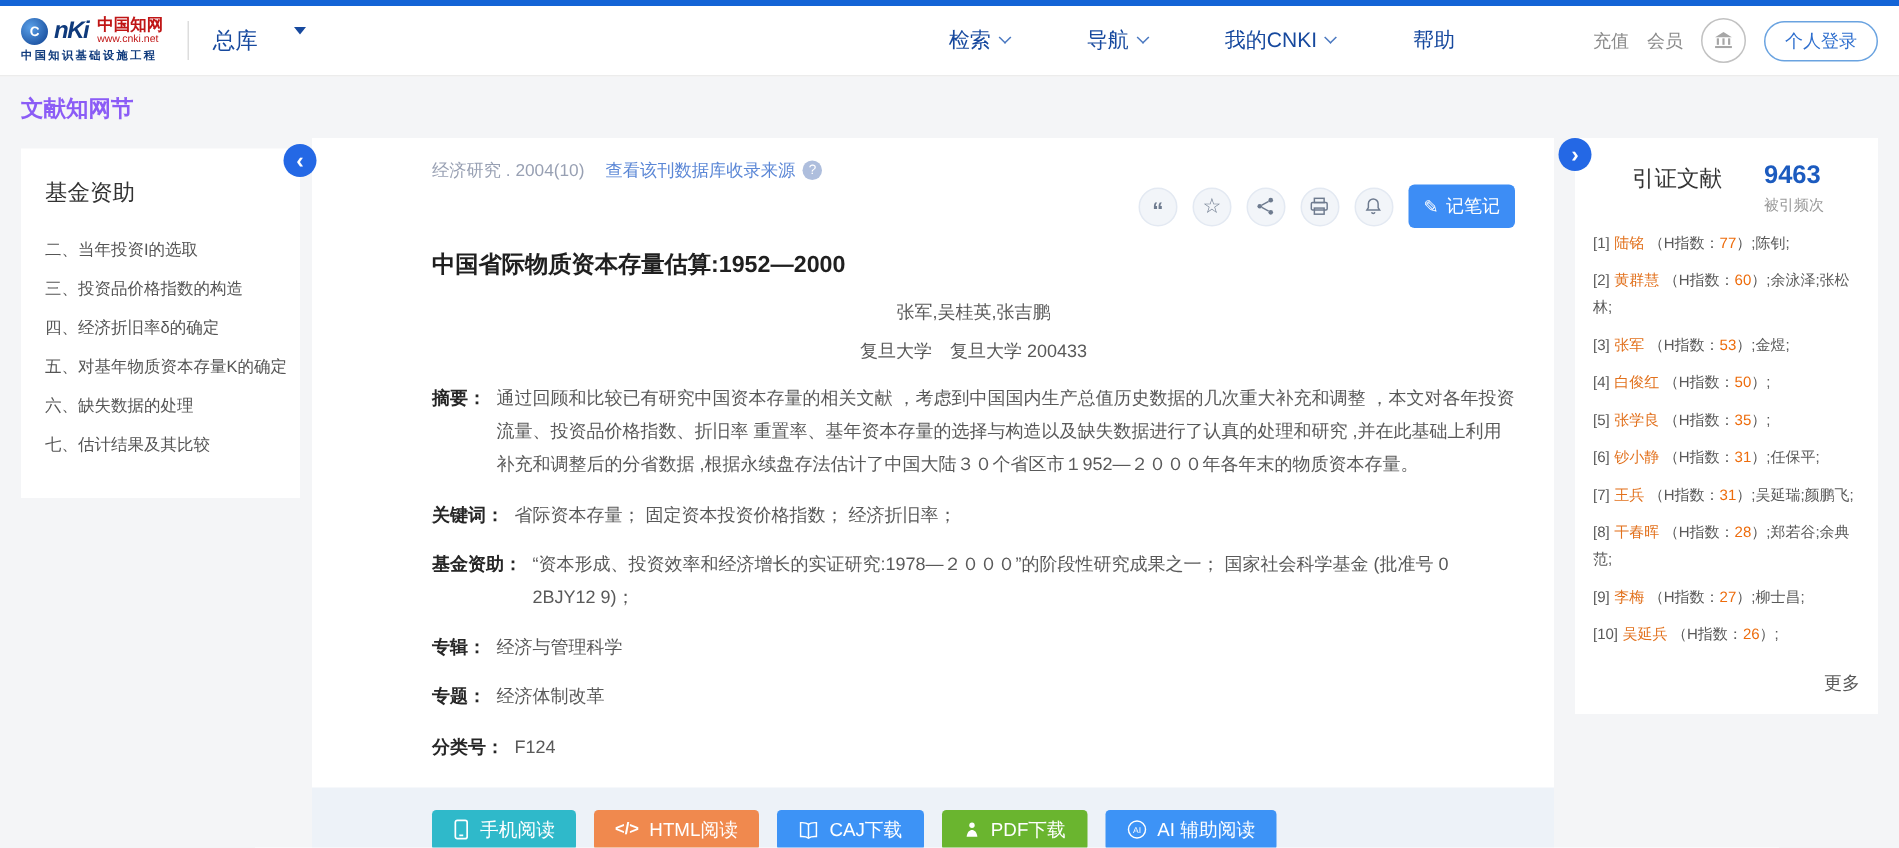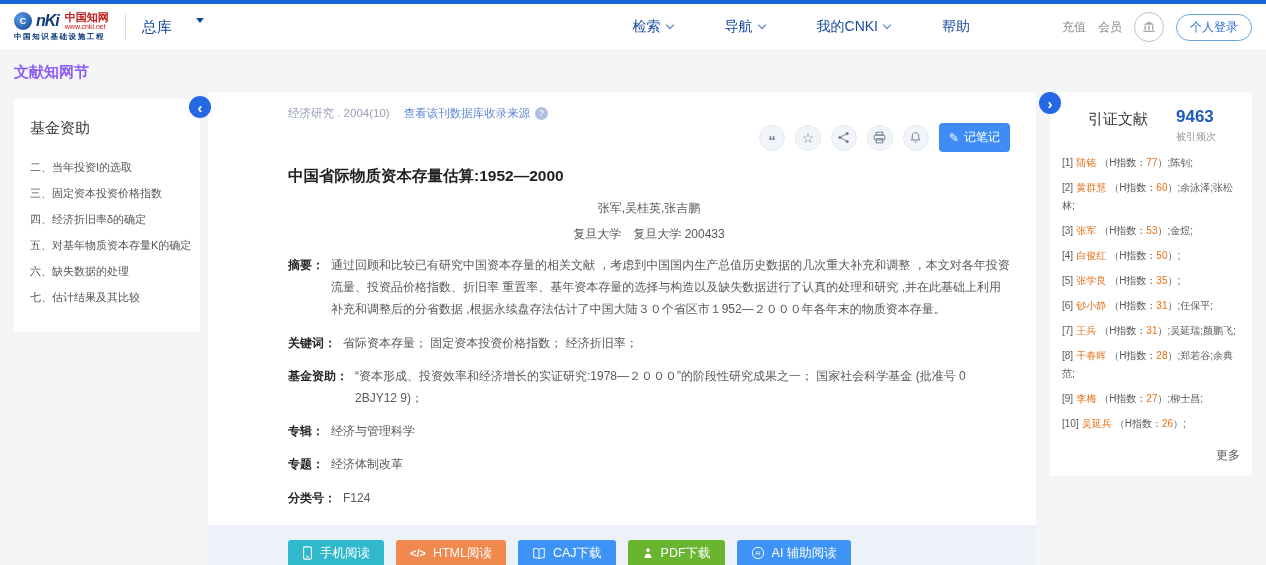--- a/index.html
+++ b/index.html
@@ -127,21 +127,21 @@
   </div>
 </header>
 
 <div class="page-title">文献知网节</div>
 
 <div class="content">
   <aside class="toc-card">
     <div class="toc-title">基金资助</div>
     <div id="toc-list">
         <a class="toc-item">二、当年投资I的选取</a>
-        <a class="toc-item">三、固定资本投资价格指数</a>
+        <a class="toc-item">三、投资品价格指数的构造</a>
         <a class="toc-item">四、经济折旧率δ的确定</a>
         <a class="toc-item">五、对基年物质资本存量K的确定</a>
         <a class="toc-item">六、缺失数据的处理</a>
         <a class="toc-item">七、估计结果及其比较</a>
       </div>
   </aside>
 
   <div class="main-col">
     <section class="article-card">
       <div class="src-row">

